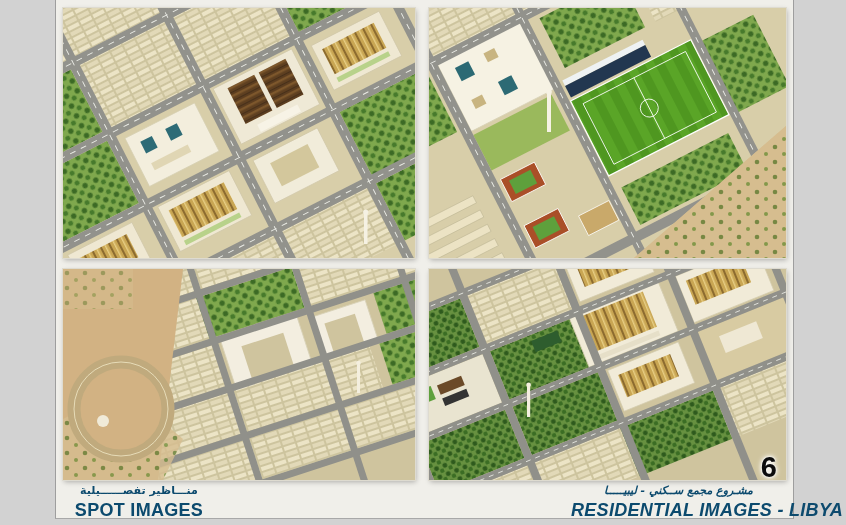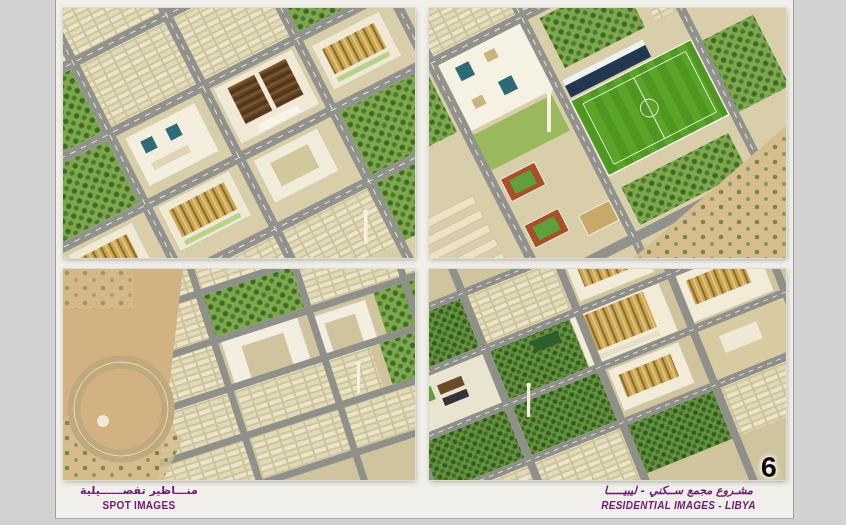--- a/index.html
+++ b/index.html
@@ -22,26 +22,26 @@
   figure.shot svg{display:block;width:100%;height:100%;}
   .tl{left:7px;top:8px;width:352px;height:250px;}
   .tr{left:373px;top:8px;width:357px;height:250px;}
   .bl{left:7px;top:269px;width:352px;height:211px;}
   .br{left:373px;top:269px;width:357px;height:211px;}
   .pagenum{
     position:absolute;right:9px;bottom:-2px;
     font-size:29px;font-weight:bold;color:#0c0c0c;line-height:1;
     text-shadow:0 0 2px #fff,0 0 4px #fff,0 0 6px #fff;
   }
-  .cap{position:absolute;text-align:center;color:#701a75;}
+  .cap{position:absolute;text-align:center;color:#0c4a6e;}
   .cap .ar{
     font-family:"DejaVu Sans","Liberation Sans",sans-serif;
     font-size:11px;font-weight:bold;margin-bottom:3px;white-space:nowrap;
   }
-  .cap .en{font-size:10px;font-weight:bold;letter-spacing:.3px;white-space:nowrap;}
+  .cap .en{font-size:18px;font-weight:bold;letter-spacing:.3px;white-space:nowrap;}
   .cap-left{left:8px;top:484px;width:150px;}
   .cap-right{left:515px;top:484px;width:215px;font-style:italic;}
 </style>
 </head>
 <body>
 
 <svg width="0" height="0" style="position:absolute" aria-hidden="true">
   <defs>
     <pattern id="pTrees" width="12" height="11" patternUnits="userSpaceOnUse">
       <rect width="12" height="11" fill="#7fa84d"></rect>

